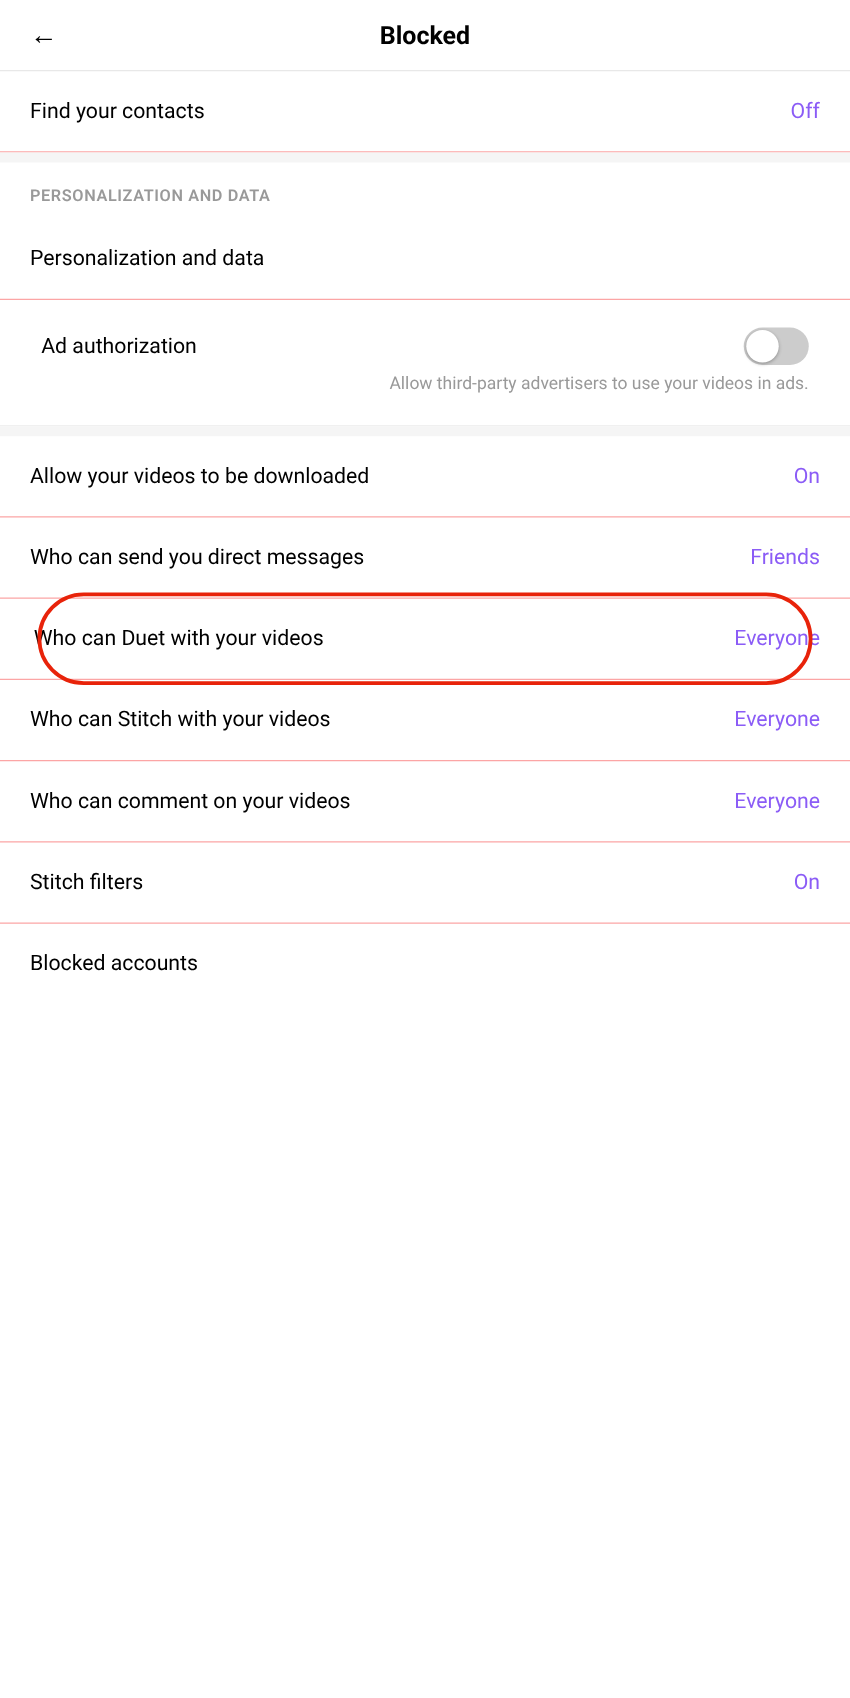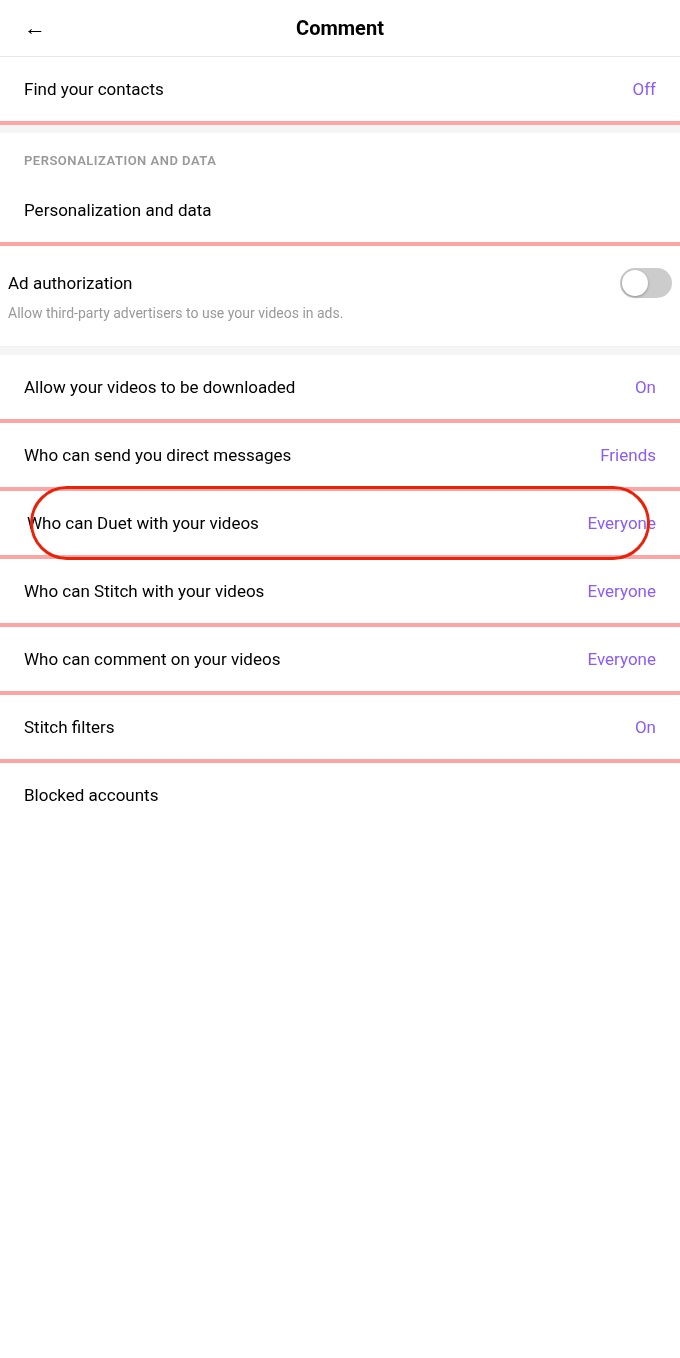--- a/index.html
+++ b/index.html
@@ -45,21 +45,21 @@
 
     .content {
       padding: 0;
     }
 
     .setting-row {
       display: flex;
       align-items: center;
       justify-content: space-between;
       padding: 22px 24px;
-      border-bottom: 4px solid #fca5a5;
+      border-bottom: 1px solid #fca5a5;
       cursor: pointer;
     }
 
     .setting-row:last-child {
       border-bottom: none;
     }
 
     .setting-label {
       font-size: 17px;
       color: #000;
@@ -106,36 +106,37 @@
       background: #fff;
       border-radius: 50%;
       position: absolute;
       top: 2px;
       left: 2px;
       box-shadow: 0 1px 3px rgba(0,0,0,0.3);
       transition: left 0.2s;
     }
 
     .ad-auth-row {
-      padding: 22px 8px;
+      padding: 22px 33px;
       border-bottom: 1px solid #f0f0f0;
     }
 
     .ad-auth-top {
       display: flex;
       align-items: center;
       justify-content: space-between;
       margin-bottom: 6px;
     }
 
     .ad-auth-desc {
       font-size: 14px;
       color: #999;
       font-weight: 400;
       line-height: 1.4;
+      text-align: right;
     }
 
     
     .highlighted-row {
       position: relative;
       padding-left: 27px;
     }
 
     .highlight-circle {
       position: absolute;
@@ -148,21 +149,21 @@
       border-radius: 40px;
       pointer-events: none;
       z-index: 10;
     }
   </style>
 </head>
 <body>
 
 <div class="header">
   <button class="back-button">←</button>
-  <span class="header-title">Comment</span>
+  <span class="header-title">Blocked</span>
 </div>
 
 <div class="content">
 
   <div class="setting-row">
     <span class="setting-label">Find your contacts</span>
     <span class="setting-value">Off</span>
   </div>
 
   <div class="section-divider"></div>

